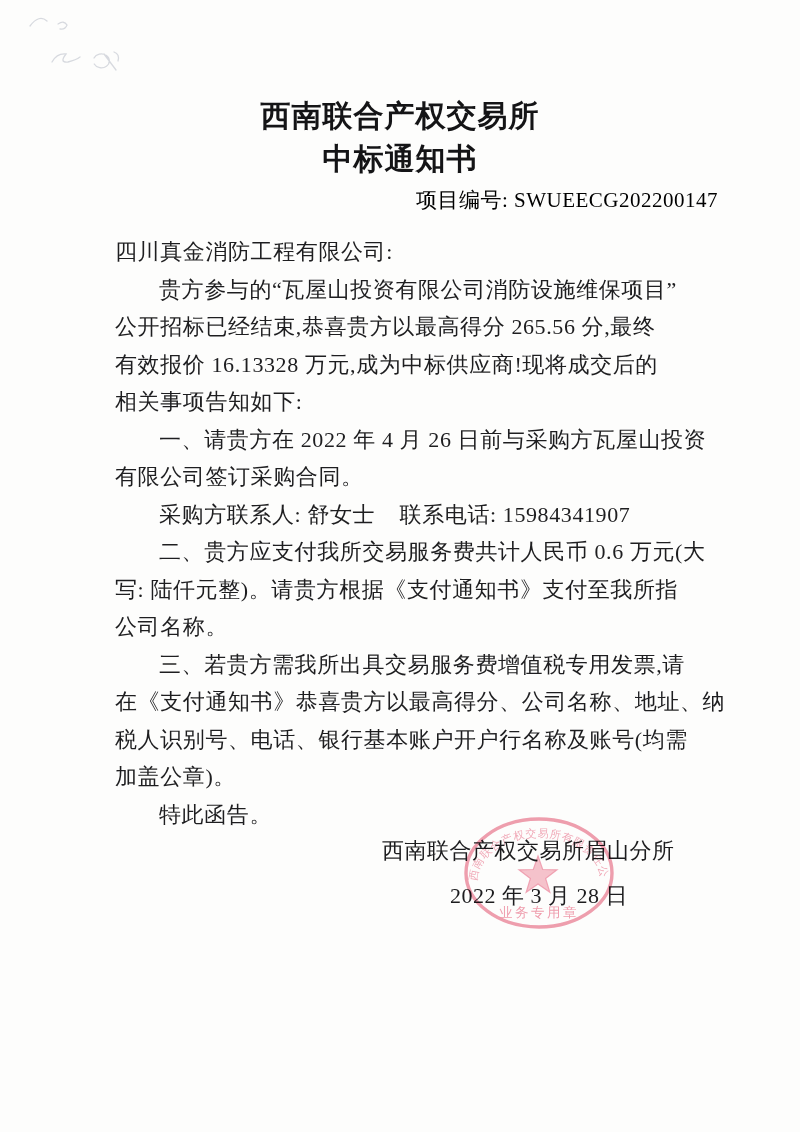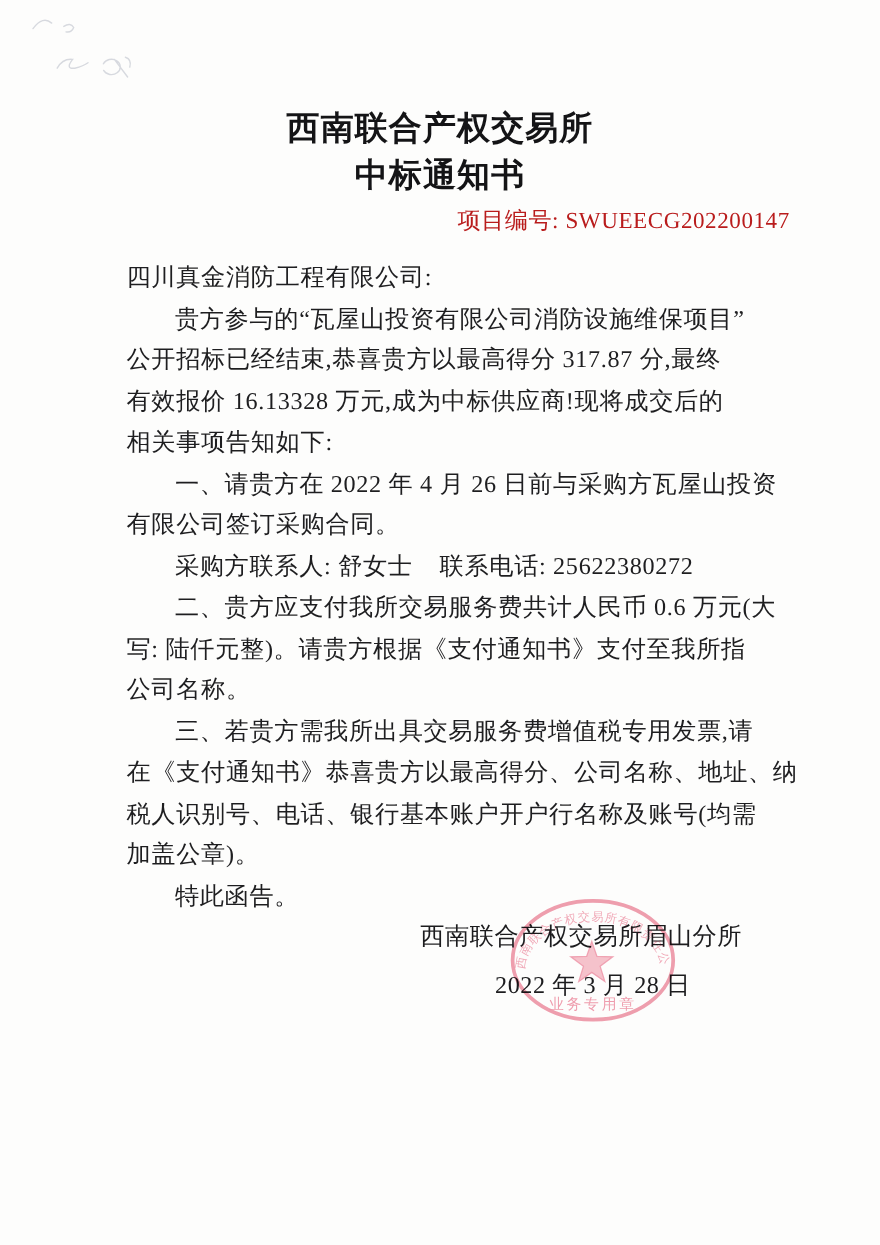--- a/index.html
+++ b/index.html
@@ -16,21 +16,21 @@
   .title{
     position:absolute;left:0;width:800px;text-align:center;
     font-family:"DejaVu Sans","Liberation Sans",sans-serif;
     font-weight:700;font-size:30px;letter-spacing:1px;color:#141416;
     white-space:pre;
   }
   .title1{top:96px;}
   .title2{top:139px;}
   .project-line{
     position:absolute;top:186px;right:82px;
-    font-size:21px;letter-spacing:0.5px;white-space:pre;color:#b91c1c;
+    font-size:21px;letter-spacing:0.5px;white-space:pre;color:#000000;
   }
   .body-block{
     position:absolute;left:115px;top:233px;width:575px;
     font-size:22px;line-height:37.5px;letter-spacing:0.6px;
     color:#1e1e20;
     font-family:Liberation Serif, serif;
   }
   .line{height:37.5px;white-space:pre;}
   .line.indent{padding-left:44px;}
   .signature{
@@ -61,26 +61,26 @@
   </svg>
 
   <div class="title title1">西南联合产权交易所</div>
   <div class="title title2">中标通知书</div>
 
   <div class="project-line"><span>项目编号: </span><span>SWUEECG202200147</span></div>
 
   <div class="body-block">
     <div class="line">四川真金消防工程有限公司:</div>
     <div class="line indent">贵方参与的“瓦屋山投资有限公司消防设施维保项目”</div>
-    <div class="line">公开招标已经结束,恭喜贵方以最高得分 317.87 分,最终</div>
+    <div class="line">公开招标已经结束,恭喜贵方以最高得分 265.56 分,最终</div>
     <div class="line">有效报价 16.13328 万元,成为中标供应商!现将成交后的</div>
     <div class="line">相关事项告知如下:</div>
     <div class="line indent">一、请贵方在 2022 年 4 月 26 日前与采购方瓦屋山投资</div>
     <div class="line">有限公司签订采购合同。</div>
-    <div class="line indent">采购方联系人: 舒女士    联系电话: 25622380272</div>
+    <div class="line indent">采购方联系人: 舒女士    联系电话: 15984341907</div>
     <div class="line indent">二、贵方应支付我所交易服务费共计人民币 0.6 万元(大</div>
     <div class="line">写: 陆仟元整)。请贵方根据《支付通知书》支付至我所指</div>
     <div class="line">公司名称。</div>
     <div class="line indent">三、若贵方需我所出具交易服务费增值税专用发票,请</div>
     <div class="line">在《支付通知书》恭喜贵方以最高得分、公司名称、地址、纳</div>
     <div class="line">税人识别号、电话、银行基本账户开户行名称及账号(均需</div>
     <div class="line">加盖公章)。</div>
     <div class="line indent">特此函告。</div>
   </div>
 

